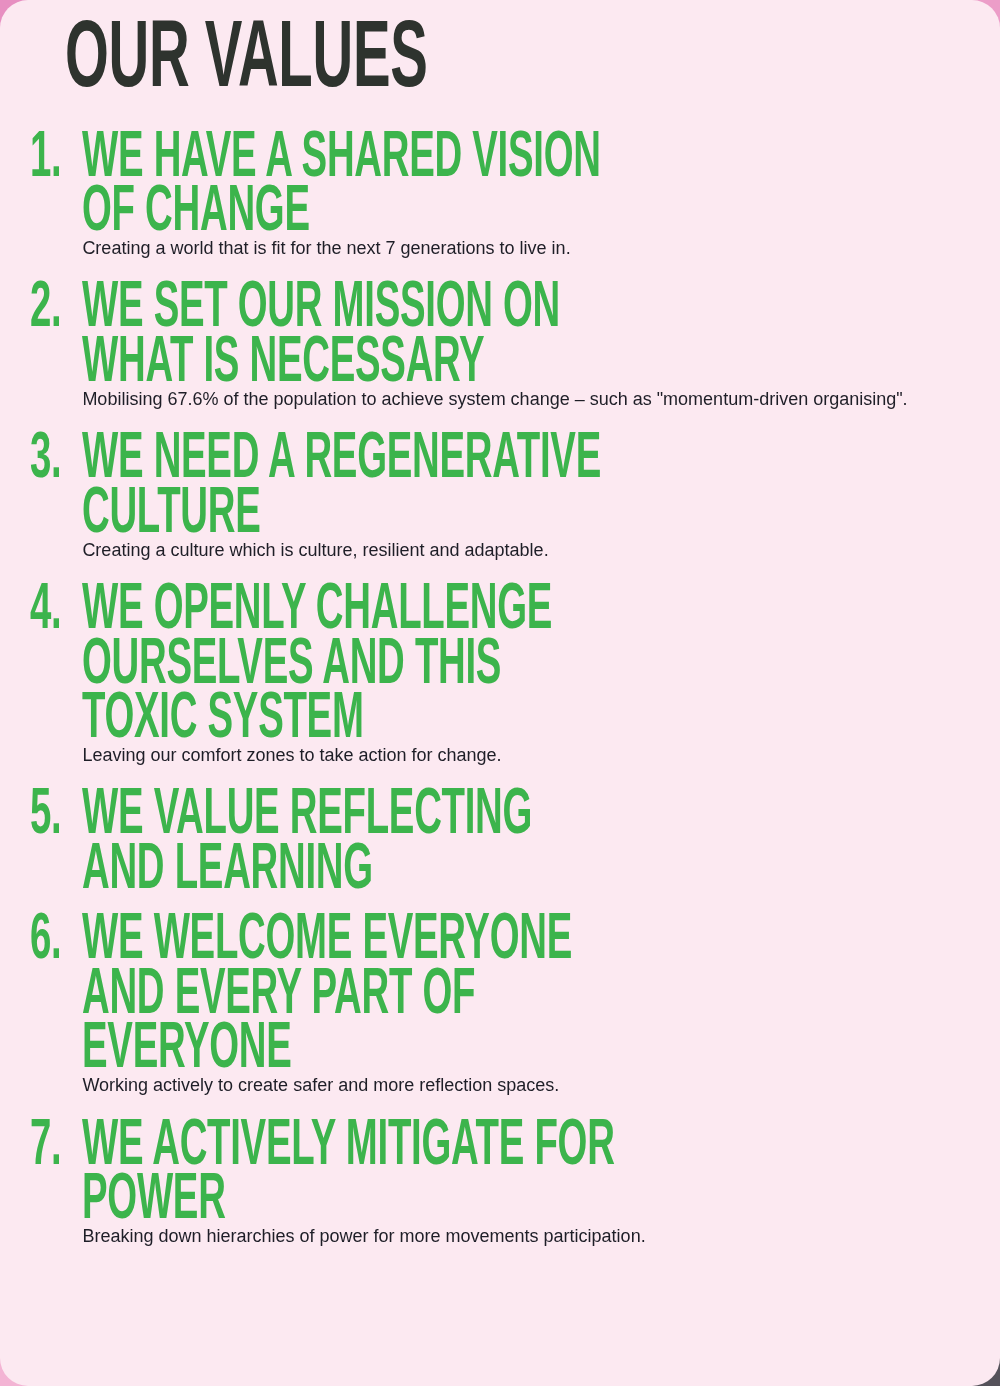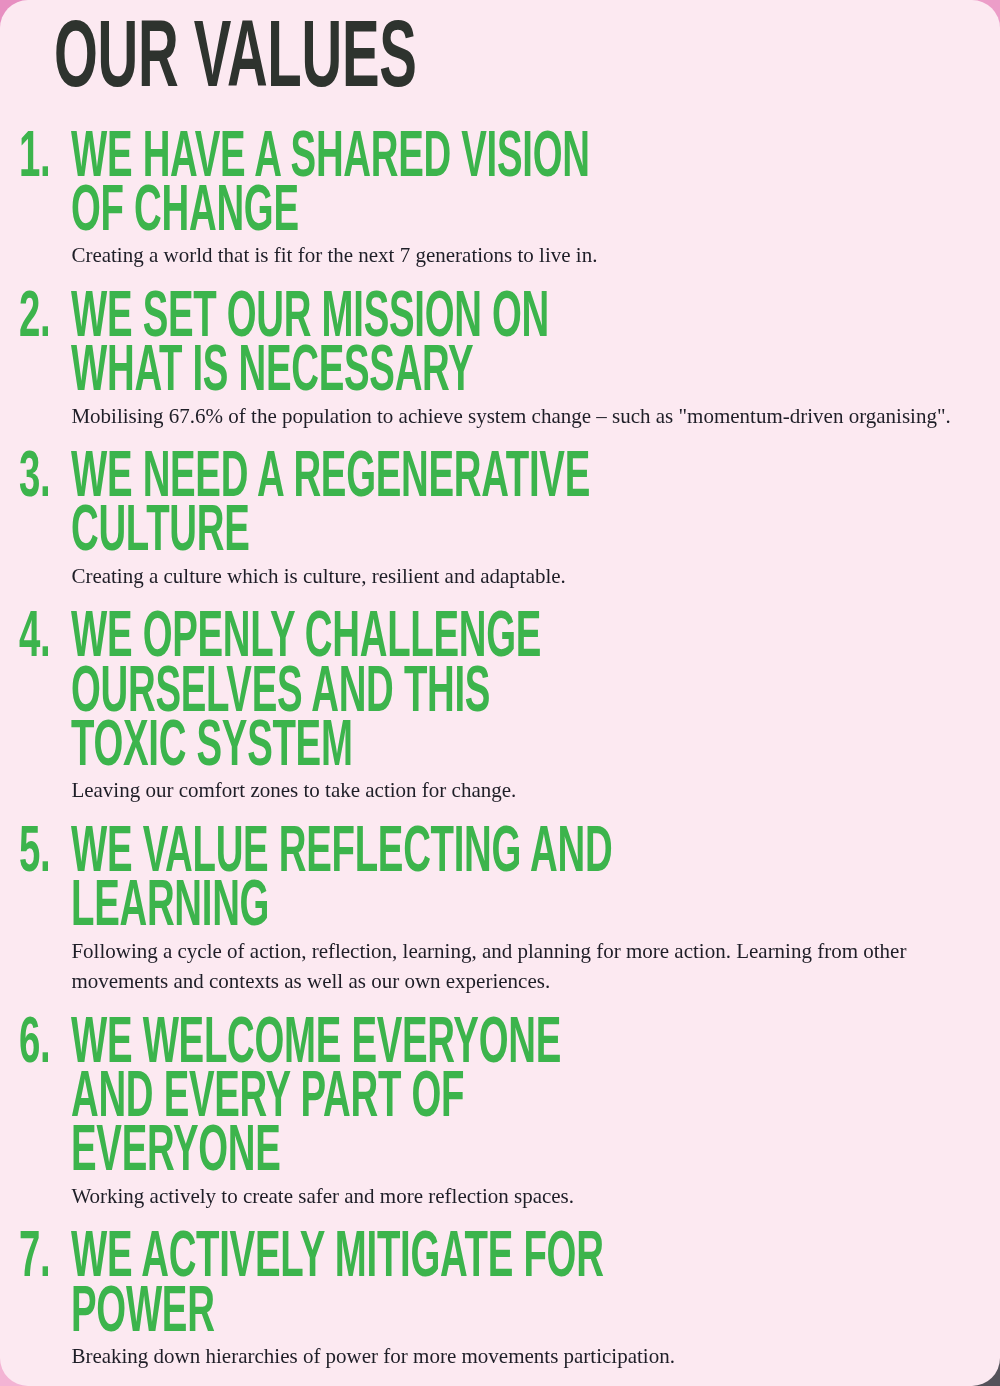--- a/index.html
+++ b/index.html
@@ -23,21 +23,21 @@
   .corner{position:absolute;z-index:0;}
   .corner-tl{top:0;left:0;width:42px;height:42px;background:linear-gradient(135deg,var(--corner-magenta) 0%,var(--corner-magenta) 45%,#f6cbe0 80%);}
   .corner-tr{top:0;right:0;width:48px;height:42px;background:linear-gradient(225deg,var(--corner-pink) 0%,var(--corner-pink) 40%,#f6cbe0 85%);}
   .corner-bl{bottom:0;left:0;width:48px;height:48px;background:linear-gradient(45deg,var(--corner-pink-light) 0%,var(--corner-pink-light) 45%,#f8d4e5 85%);}
   .corner-br{bottom:0;right:0;width:64px;height:60px;background:linear-gradient(135deg,#f8d2e3 0%,#f8d2e3 52%,#f0aacd 66%,var(--corner-gray) 80%,var(--corner-gray) 100%);}
 
   .panel{
     position:absolute;inset:0;z-index:1;
     background:var(--panel-pink);
     border-radius:28px;
-    padding:10px 20px 0 4px;
+    padding:10px 20px 0 15px;
   }
 
   .display{
     display:inline-block;
     font-family:"Liberation Sans", sans-serif;
     font-weight:700;
     letter-spacing:-0.5px;
     transform:scaleX(0.60);
     transform-origin:0 0;
     white-space:pre-line;
@@ -61,23 +61,22 @@
     overflow:visible;
   }
   .value-num .display, .value-heading{
     font-size:64px;
     line-height:0.85;
     color:var(--green);
   }
   .value-content{flex:1;min-width:0;}
   .value-heading{margin:0;}
   .value-desc{
-    margin-top:5px;
-    font-family:Liberation Serif, serif;
-    font-size:21px;
+    font-family:Liberation Sans, sans-serif;
+    font-size:18px;
     line-height:1.45;
     color:var(--body-dark);
     max-width:880px;
   }
 </style>
 </head>
 <body>
 
 <div class="corner corner-tl"></div>
 <div class="corner corner-tr"></div>
@@ -118,21 +117,20 @@
       <h2 class="value-heading display">WE OPENLY CHALLENGE OURSELVES AND THIS
 TOXIC SYSTEM</h2>
       <p class="value-desc">Leaving our comfort zones to take action for change.</p>
     </div>
   </div>
 
   <div class="value">
     <div class="value-num"><span class="display">5.</span></div>
     <div class="value-content">
       <h2 class="value-heading display">WE VALUE REFLECTING AND LEARNING</h2>
-      <p class="value-desc">Following a cycle of action, reflection, learning, and planning for more action. Learning from other movements and contexts as well as our own experiences.</p>
     </div>
   </div>
 
   <div class="value">
     <div class="value-num"><span class="display">6.</span></div>
     <div class="value-content">
       <h2 class="value-heading display">WE WELCOME EVERYONE AND EVERY PART OF
 EVERYONE</h2>
       <p class="value-desc">Working actively to create safer and more reflection spaces.</p>
     </div>

